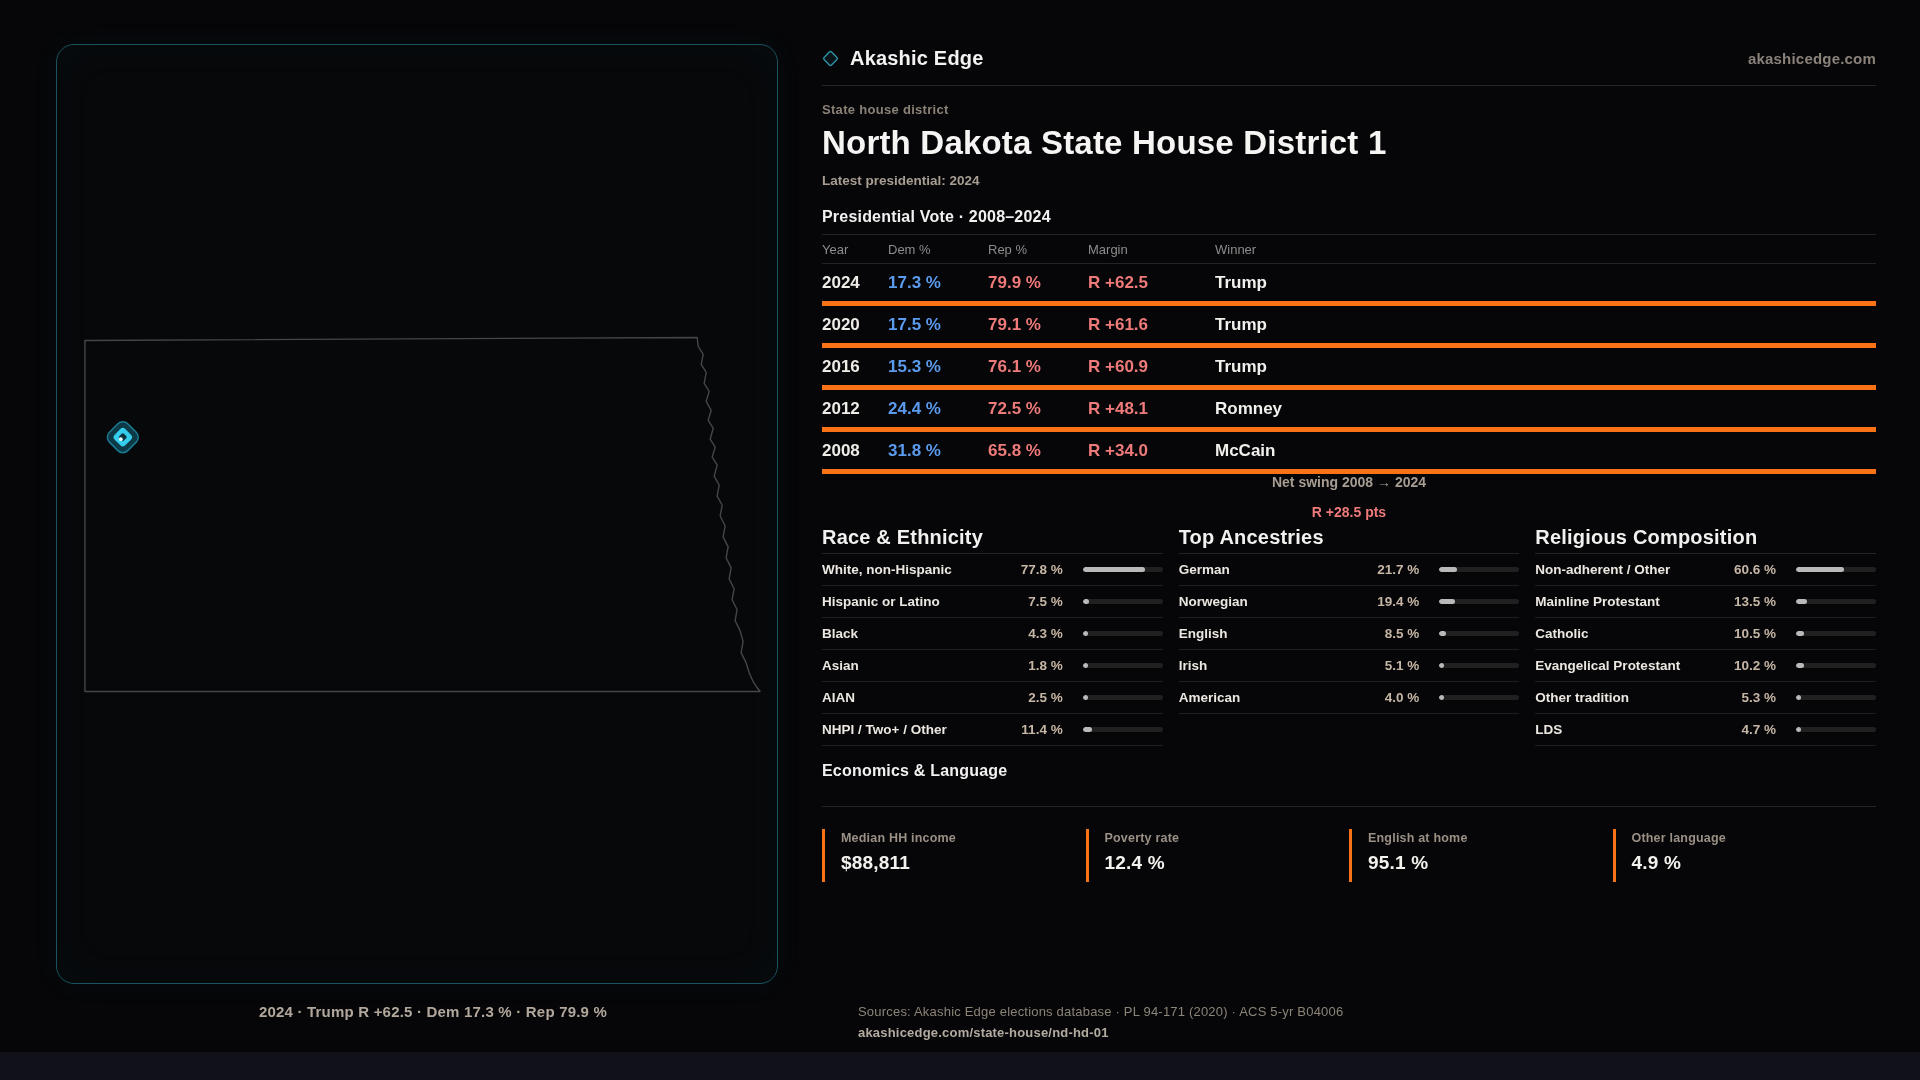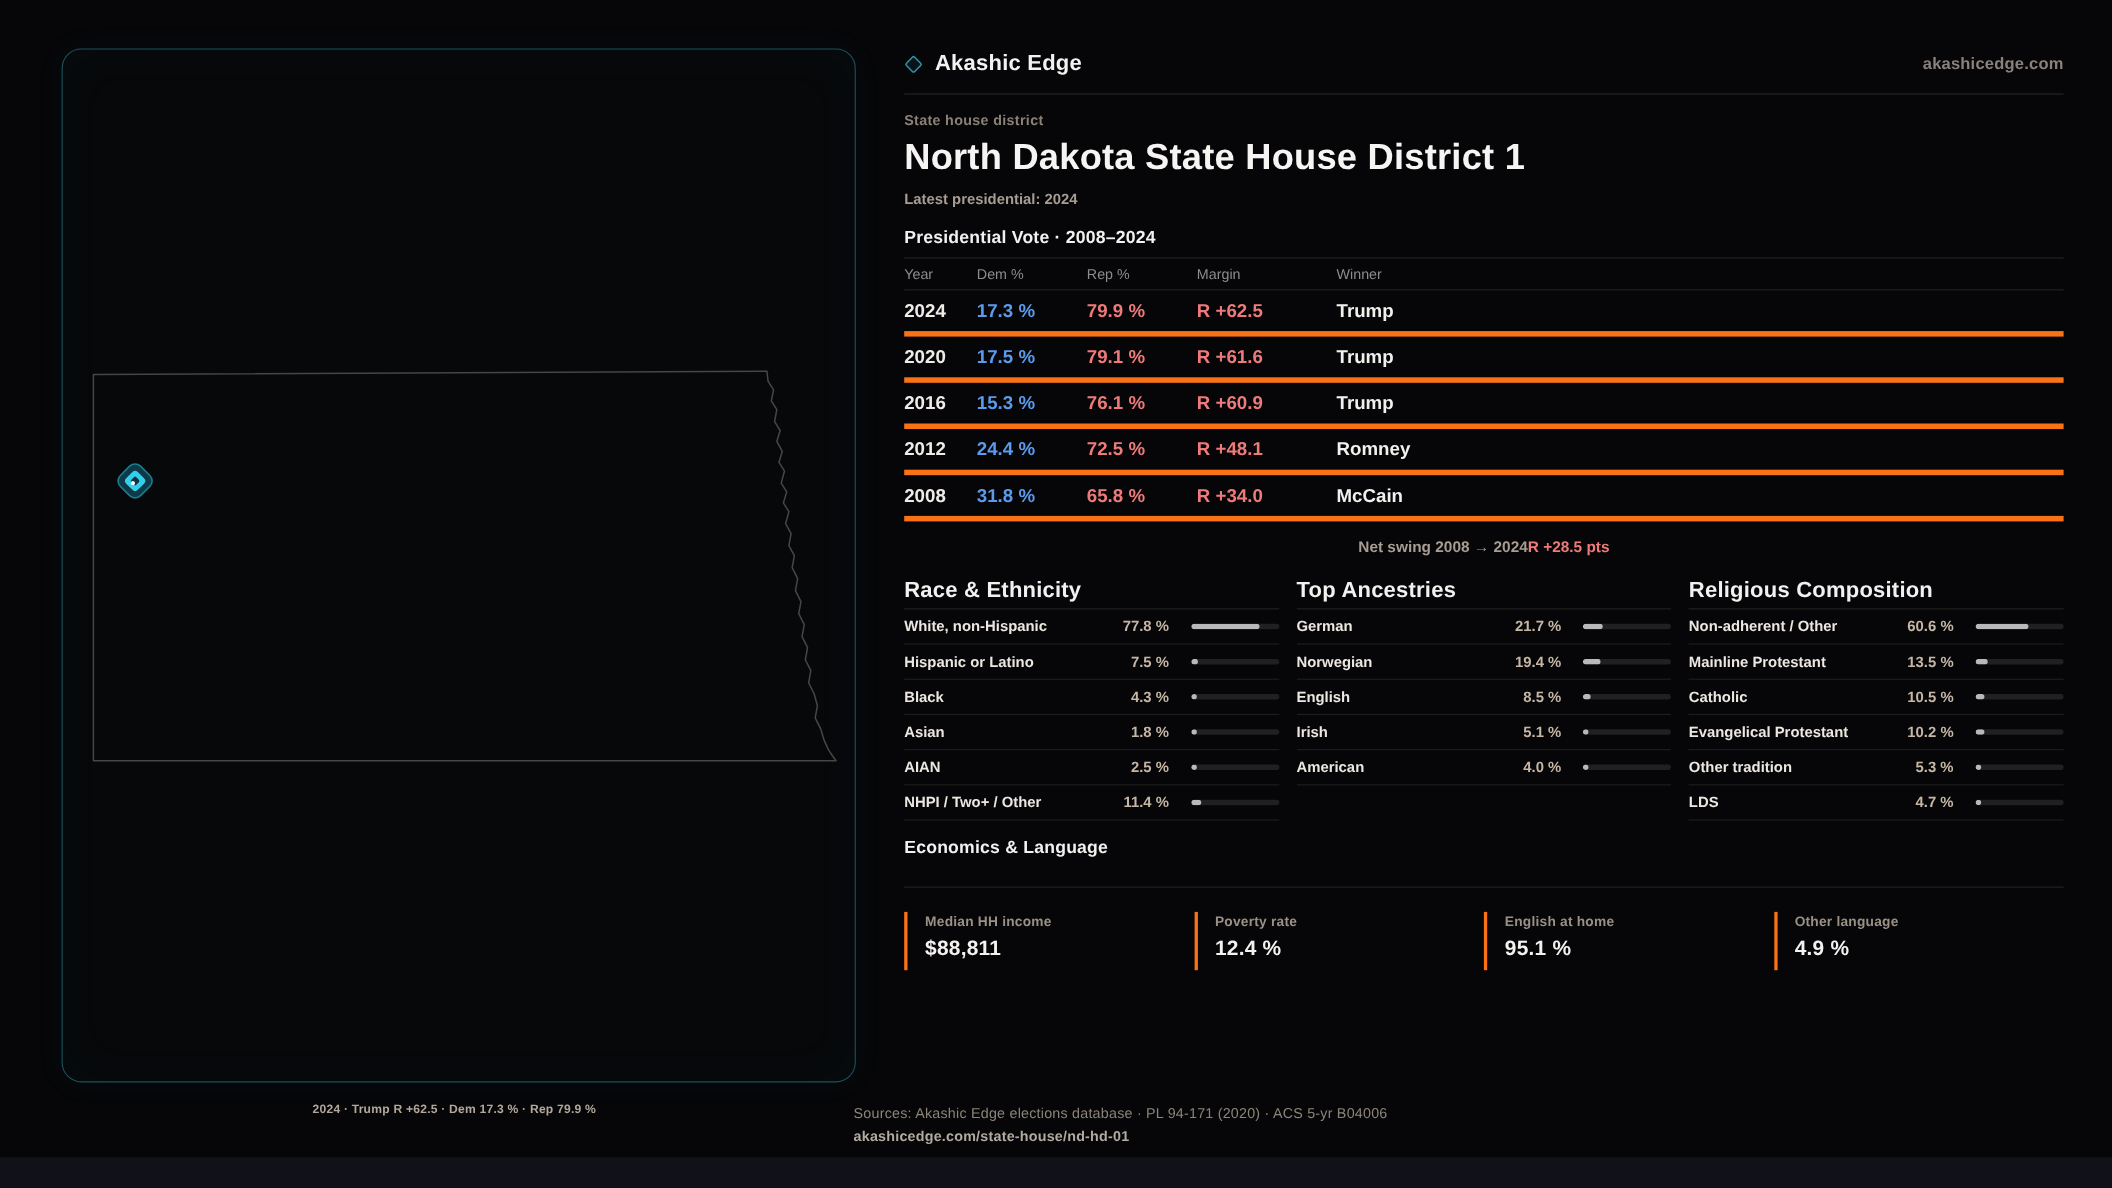--- a/index.html
+++ b/index.html
@@ -13,22 +13,22 @@
 
   
   .map-card {
     position:absolute; left:56px; top:44px; width:722px; height:940px;
     background:#07080a;
     border:1px solid #1a535f; border-radius:18px;
     box-shadow:0 0 28px rgba(42,165,191,0.05), inset 0 0 46px rgba(42,165,191,0.035);
   }
   .map-card svg { display:block; width:100%; height:100%; }
   .map-caption {
-    position:absolute; left:52px; top:1003px; width:722px;
-    text-align:center; font-size:11px; font-weight:600; letter-spacing:0.2px;
+    position:absolute; left:72px; top:1003px; width:722px;
+    text-align:center; font-size:15px; font-weight:600; letter-spacing:0.2px;
     color:#b2a79c;
   }
 
   
   .panel { position:absolute; left:822px; top:44px; width:1054px; }
 
   .brand-row { display:flex; justify-content:space-between; align-items:center; height:28px; }
   .brand { display:flex; align-items:center; gap:11px; }
   .brand-name { font-size:20px; font-weight:700; color:#f3f2f0; letter-spacing:0.2px; }
   .brand-domain { font-size:15px; font-weight:700; color:#8a817a; letter-spacing:0.2px; text-decoration:none; }
@@ -48,21 +48,21 @@
   }
   .vt-header { height:30px; border-top:1px solid #222322; border-bottom:1px solid #222322;
                color:#8d8c8c; font-size:13px; font-weight:400; }
   .vt-row { height:42px; border-bottom:5px solid #f97316; font-size:17px; font-weight:700; }
   .c-year   { color:#efece8; }
   .c-dem    { color:#5b9bee; }
   .c-rep    { color:#ee7a7a; }
   .c-margin { color:#ee7a7a; }
   .c-winner { color:#f2f0ed; }
 
-  .net-swing { display:flex; justify-content:center; align-items:center; height:46px; }
+  .net-swing { display:flex; justify-content:space-between; align-items:center; height:46px;flex-direction:column; }
   .net-swing-label { font-size:14px; font-weight:600; color:#a79d92; }
   .net-swing-value { font-size:14px; font-weight:700; color:#ee7a7a; }
 
   .demo-grid { margin-top:6px; display:grid; grid-template-columns:repeat(3,1fr); column-gap:16px; }
   .demo-col h3 { font-size:20px; font-weight:700; color:#f2f1ef; padding-bottom:4px;
                  border-bottom:1px solid #232323; letter-spacing:0.2px; }
   .demo-row { display:grid; grid-template-columns:1fr 60px 80px; column-gap:20px;
               align-items:center; height:32px; border-bottom:1px solid #1e1e1e; }
   .demo-label { font-size:13.5px; font-weight:700; color:#ece7e1; white-space:nowrap; }
   .demo-value { font-size:13.5px; font-weight:600; color:#c6b6a5; text-align:right; white-space:nowrap; }
@@ -70,21 +70,21 @@
   .demo-bar-fill { position:absolute; left:0; top:0; height:100%; background:#b9b9b9;
                    border-radius:3px; min-width:5px; }
 
   .econ-heading { margin-top:16px; font-size:16px; font-weight:700; color:#f2f1ef;
                   padding-bottom:26px; border-bottom:1px solid #242424; letter-spacing:0.2px; }
   .stats-row { margin-top:22px; display:grid; grid-template-columns:repeat(4,1fr); }
   .stat { border-left:3px solid #f97316; padding:2px 0 8px 16px; }
   .stat-label { font-size:12.5px; font-weight:600; color:#9a9085; letter-spacing:0.2px; }
   .stat-value { margin-top:7px; font-size:19px; font-weight:700; color:#f4f2ef; letter-spacing:0.2px; }
 
-  .footer { position:absolute; left:776px; top:1004px; }
+  .footer { position:absolute; left:858px; top:1004px; }
   .footer-sources { font-size:13px; color:#8c8478; letter-spacing:0.2px; }
   .footer-url { display:block; margin-top:6px; font-size:13px; font-weight:700;
                 color:#b3aba0; letter-spacing:0.2px; text-decoration:none; }
 
   .bottom-strip { position:absolute; left:0; bottom:0; width:1920px; height:28px; background:#11111a; }
 </style>
 </head>
 <body>
 
 <div class="map-card">

